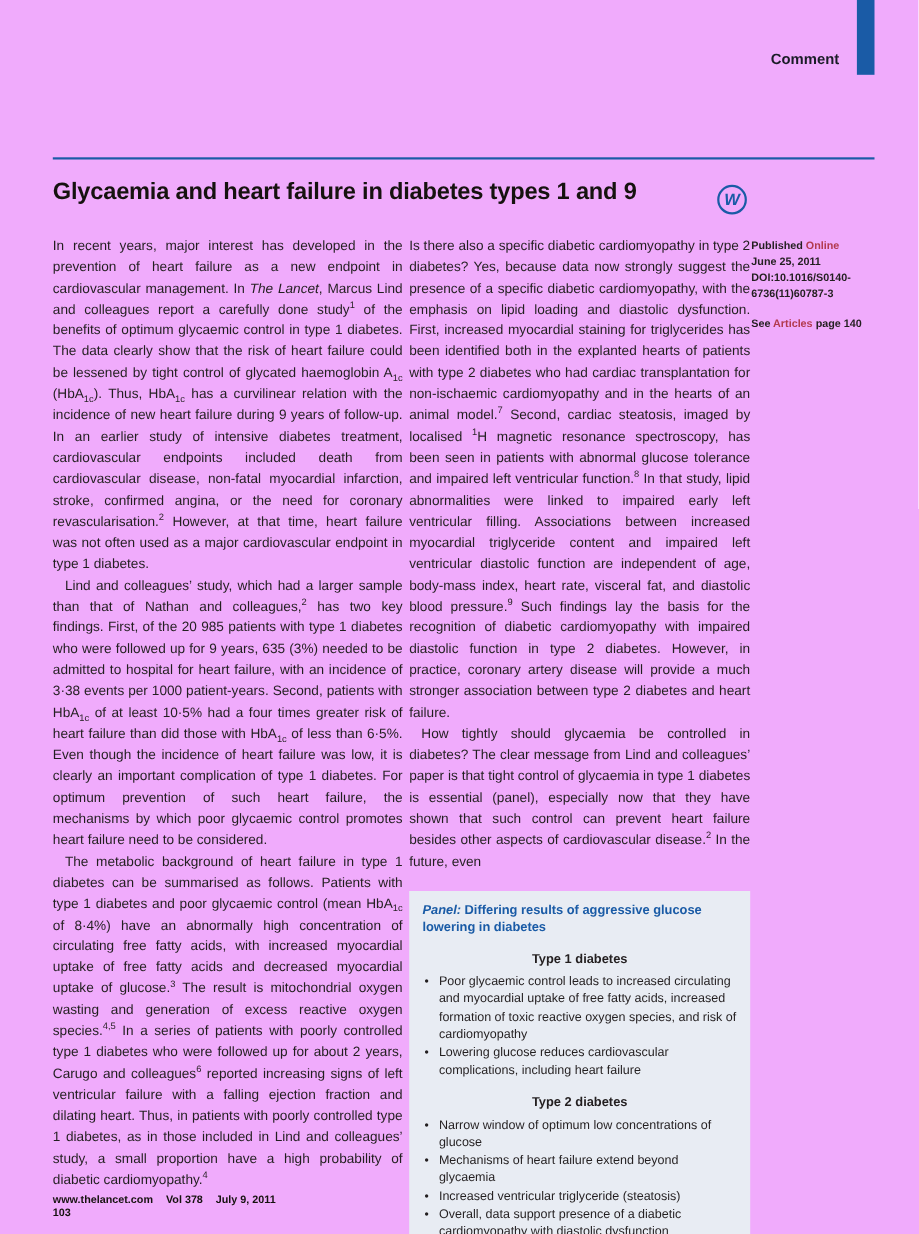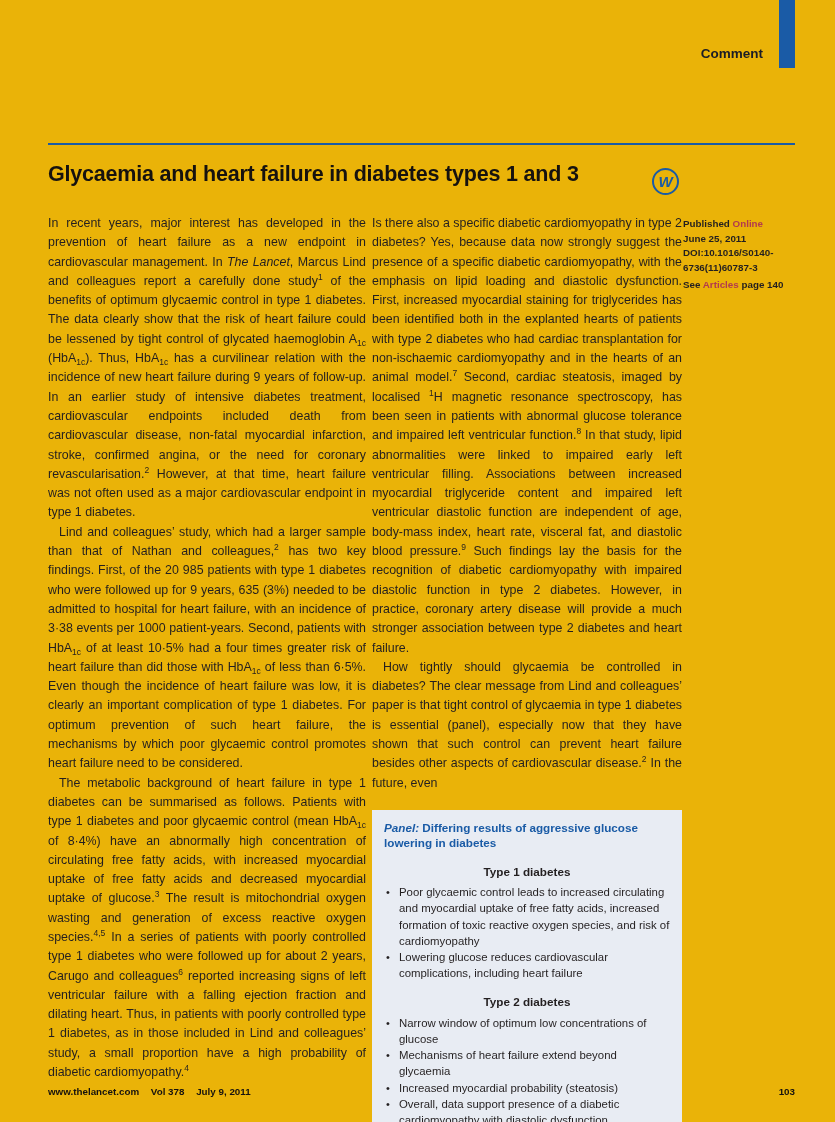--- a/index.html
+++ b/index.html
@@ -6,21 +6,21 @@
     --accent-blue:#1a5ba6;
     --link-red:#b23a4e;
     --panel-bg:#e8ecf3;
     --text:#231f20;
   }
   *{margin:0;padding:0;box-sizing:border-box;}
   html,body{background:#ffffff;}
   .page{
     position:relative;
     width:835px;height:1122px;
-    background:#eab308;
+    background:#f0abfc;
     overflow:hidden;
     font-family:"Liberation Sans","DejaVu Sans",sans-serif;
     color:var(--text);
   }
   
   .corner-bar{position:absolute;top:0;right:40px;width:16px;height:68px;background:var(--accent-blue);}
   .section-label{position:absolute;top:46px;right:72px;font-size:13.5px;font-weight:bold;color:#1a1c27;}
   .header-rule{position:absolute;top:143px;left:48px;width:747px;height:2px;background:var(--accent-blue);}
   .title{position:absolute;top:162px;left:48px;width:600px;font-size:21.5px;font-weight:bold;letter-spacing:-0.2px;color:#16120f;}
   .online-icon{
@@ -33,54 +33,54 @@
   .col{position:absolute;top:214px;font-size:12.4px;line-height:19.3px;text-align:justify;color:var(--text);}
   .col-left{left:48px;width:318px;}
   .col-right{left:372px;width:310px;}
   .col p{margin:0;}
   .col p.ind{text-indent:11px;}
   sup{font-size:8.5px;line-height:0;}
   sub{font-size:8.5px;line-height:0;}
   
   .sidebar{position:absolute;top:217px;left:683px;width:116px;font-size:9.8px;line-height:14.5px;font-weight:bold;color:var(--text);}
   .sidebar .red{color:var(--link-red);text-decoration:none;cursor:pointer;}
-  .sidebar .see-row{margin-top:3px;}
+  .sidebar .see-row{margin-top:13px;}
   
   .panel{
     margin-top:17px;background:var(--panel-bg);
     padding:10px 12px 14px 12px;text-align:left;
   }
   .panel-title{color:var(--accent-blue);font-weight:bold;font-size:11.7px;line-height:15.5px;margin-bottom:6px;}
   .panel-title .panel-label{font-style:italic;}
   .panel h4{font-size:11.7px;margin:11px 0 3px 0;color:var(--text);text-align:center;}
   .panel ul{list-style:none;margin:0;padding:0;}
   .panel li{
     position:relative;padding-left:15px;
     font-size:11.4px;line-height:16.2px;font-weight:normal;
     text-align:left;margin:0;
   }
   .panel li::before{content:"\2022";position:absolute;left:2px;top:0;font-size:11px;}
   
   .footer{
     position:absolute;top:1086px;left:48px;width:747px;
-    display:flex;justify-content:space-between;align-items:baseline;
-    font-size:9.8px;font-weight:bold;color:#16120f;
+    display:flex;justify-content:flex-start;align-items:baseline;
+    font-size:9.8px;font-weight:bold;color:#16120f;flex-direction:column;
   }
   .footer .fseg{margin-right:9px;}
 </style>
 </head>
 <body>
 
 <div class="page">
 
   <div class="corner-bar"></div>
   <div class="section-label">Comment</div>
   <div class="header-rule"></div>
 
-  <h1 class="title">Glycaemia and heart failure in diabetes types 1 and 3</h1>
+  <h1 class="title">Glycaemia and heart failure in diabetes types 1 and 9</h1>
   <span class="online-icon">W</span>
 
   <div class="col col-left">
     <p>In recent years, major interest has developed in the prevention of heart failure as a new endpoint in cardiovascular management. In <i>The Lancet</i>, Marcus Lind and colleagues report a carefully done study<sup>1</sup> of the benefits of optimum glycaemic control in type 1 diabetes. The data clearly show that the risk of heart failure could be lessened by tight control of glycated haemoglobin A<sub>1c</sub> (HbA<sub>1c</sub>). Thus, HbA<sub>1c</sub> has a curvilinear relation with the incidence of new heart failure during 9 years of follow-up. In an earlier study of intensive diabetes treatment, cardiovascular endpoints included death from cardiovascular disease, non-fatal myocardial infarction, stroke, confirmed angina, or the need for coronary revascularisation.<sup>2</sup> However, at that time, heart failure was not often used as a major cardiovascular endpoint in type 1 diabetes.</p>
     <p class="ind">Lind and colleagues’ study, which had a larger sample than that of Nathan and colleagues,<sup>2</sup> has two key findings. First, of the 20 985 patients with type 1 diabetes who were followed up for 9 years, 635 (3%) needed to be admitted to hospital for heart failure, with an incidence of 3·38 events per 1000 patient-years. Second, patients with HbA<sub>1c</sub> of at least 10·5% had a four times greater risk of heart failure than did those with HbA<sub>1c</sub> of less than 6·5%. Even though the incidence of heart failure was low, it is clearly an important complication of type 1 diabetes. For optimum prevention of such heart failure, the mechanisms by which poor glycaemic control promotes heart failure need to be considered.</p>
     <p class="ind">The metabolic background of heart failure in type 1 diabetes can be summarised as follows. Patients with type 1 diabetes and poor glycaemic control (mean HbA<sub>1c</sub> of 8·4%) have an abnormally high concentration of circulating free fatty acids, with increased myocardial uptake of free fatty acids and decreased myocardial uptake of glucose.<sup>3</sup> The result is mitochondrial oxygen wasting and generation of excess reactive oxygen species.<sup>4,5</sup> In a series of patients with poorly controlled type 1 diabetes who were followed up for about 2 years, Carugo and colleagues<sup>6</sup> reported increasing signs of left ventricular failure with a falling ejection fraction and dilating heart. Thus, in patients with poorly controlled type 1 diabetes, as in those included in Lind and colleagues’ study, a small proportion have a high probability of diabetic cardiomyopathy.<sup>4</sup></p>
   </div>
 
   <div class="col col-right">
     <p>Is there also a specific diabetic cardiomyopathy in type 2 diabetes? Yes, because data now strongly suggest the presence of a specific diabetic cardiomyopathy, with the emphasis on lipid loading and diastolic dysfunction. First, increased myocardial staining for triglycerides has been identified both in the explanted hearts of patients with type 2 diabetes who had cardiac transplantation for non-ischaemic cardiomyopathy and in the hearts of an animal model.<sup>7</sup> Second, cardiac steatosis, imaged by localised <sup>1</sup>H magnetic resonance spectroscopy, has been seen in patients with abnormal glucose tolerance and impaired left ventricular function.<sup>8</sup> In that study, lipid abnormalities were linked to impaired early left ventricular filling. Associations between increased myocardial triglyceride content and impaired left ventricular diastolic function are independent of age, body-mass index, heart rate, visceral fat, and diastolic blood pressure.<sup>9</sup> Such findings lay the basis for the recognition of diabetic cardiomyopathy with impaired diastolic function in type 2 diabetes. However, in practice, coronary artery disease will provide a much stronger association between type 2 diabetes and heart failure.</p>
@@ -93,21 +93,21 @@
       </div>
       <h4>Type 1 diabetes</h4>
       <ul>
         <li>Poor glycaemic control leads to increased circulating and myocardial uptake of free fatty acids, increased formation of toxic reactive oxygen species, and risk of cardiomyopathy</li>
         <li>Lowering glucose reduces cardiovascular complications, including heart failure</li>
       </ul>
       <h4>Type 2 diabetes</h4>
       <ul>
         <li>Narrow window of optimum low concentrations of glucose</li>
         <li>Mechanisms of heart failure extend beyond glycaemia</li>
-        <li>Increased myocardial probability (steatosis)</li>
+        <li>Increased ventricular triglyceride (steatosis)</li>
         <li>Overall, data support presence of a diabetic cardiomyopathy with diastolic dysfunction</li>
 
       </ul>
     </div>
   </div>
 
   <div class="sidebar">
     <div><span>Published</span> <a class="red">Online</a></div>
     <div>June 25, 2011</div>
     <div>DOI:10.1016/S0140-</div>

